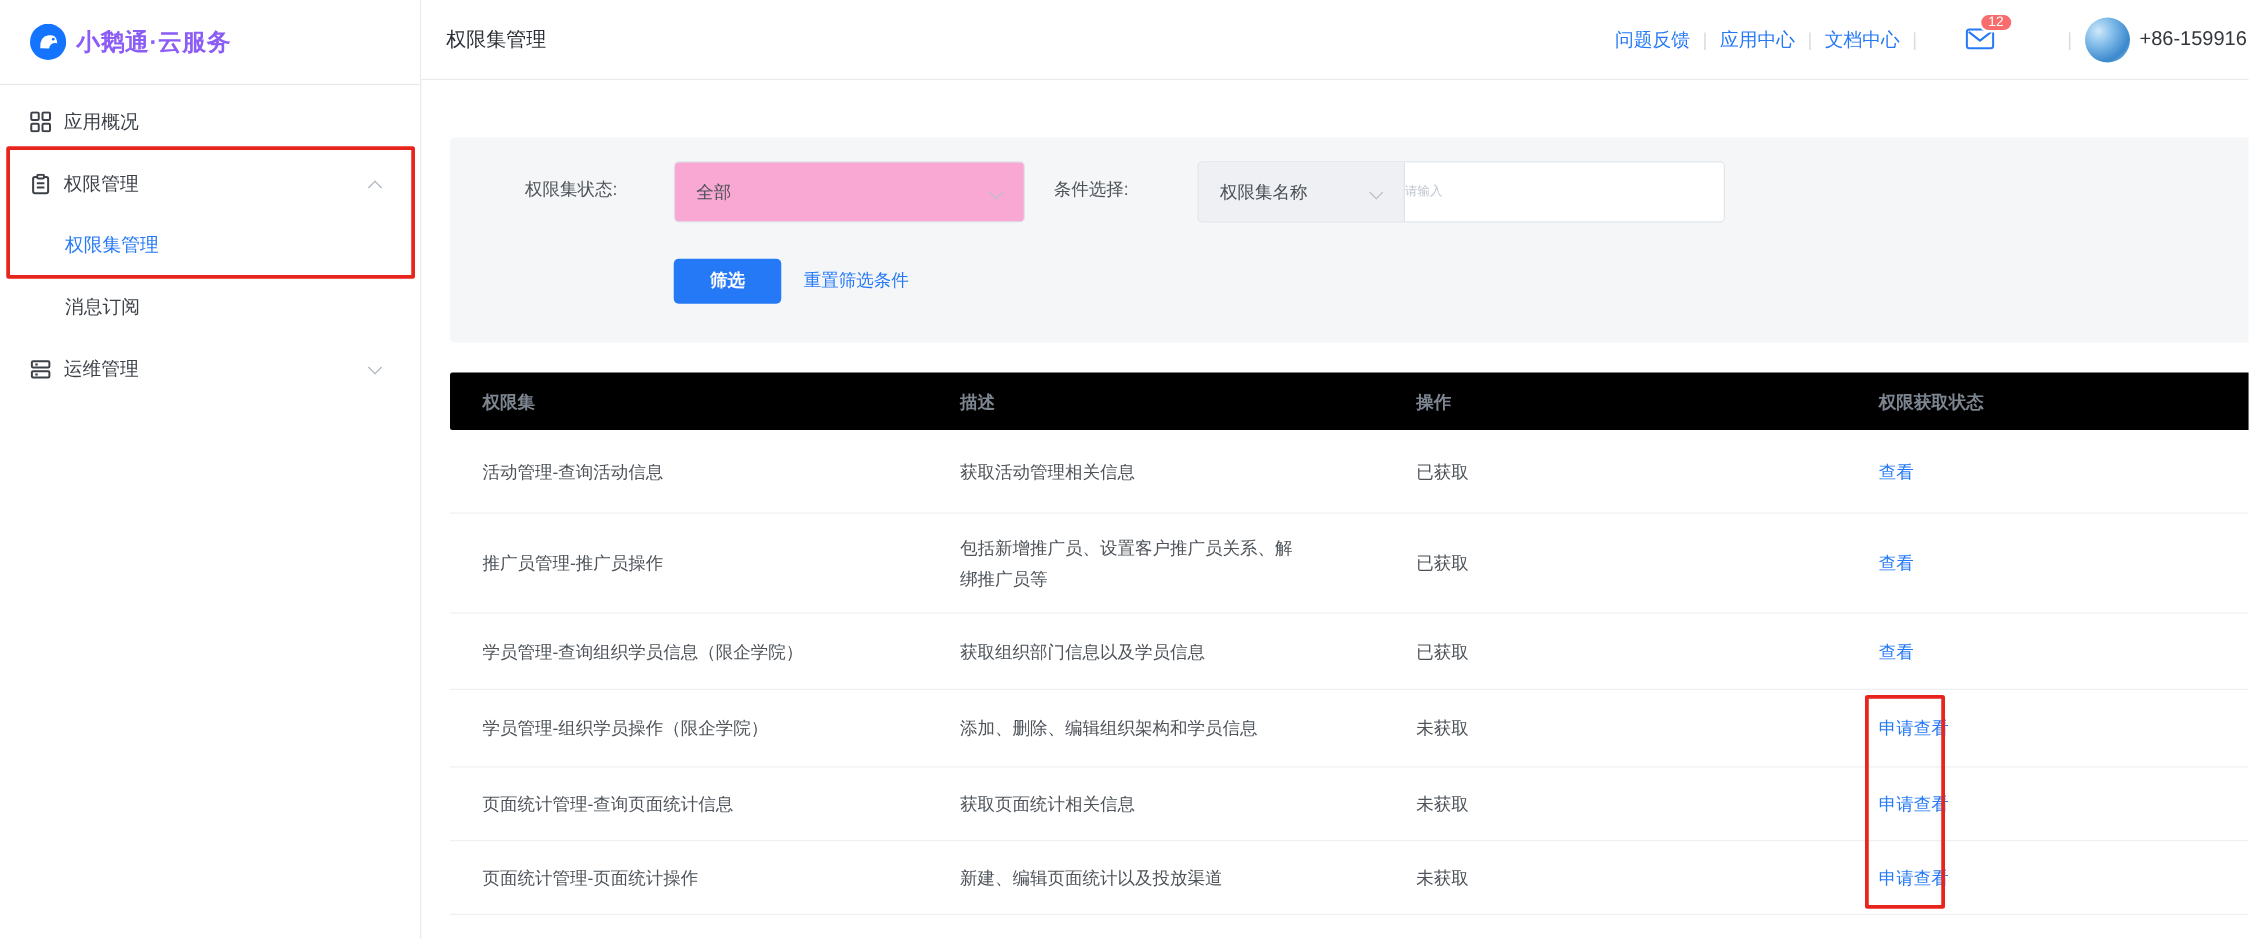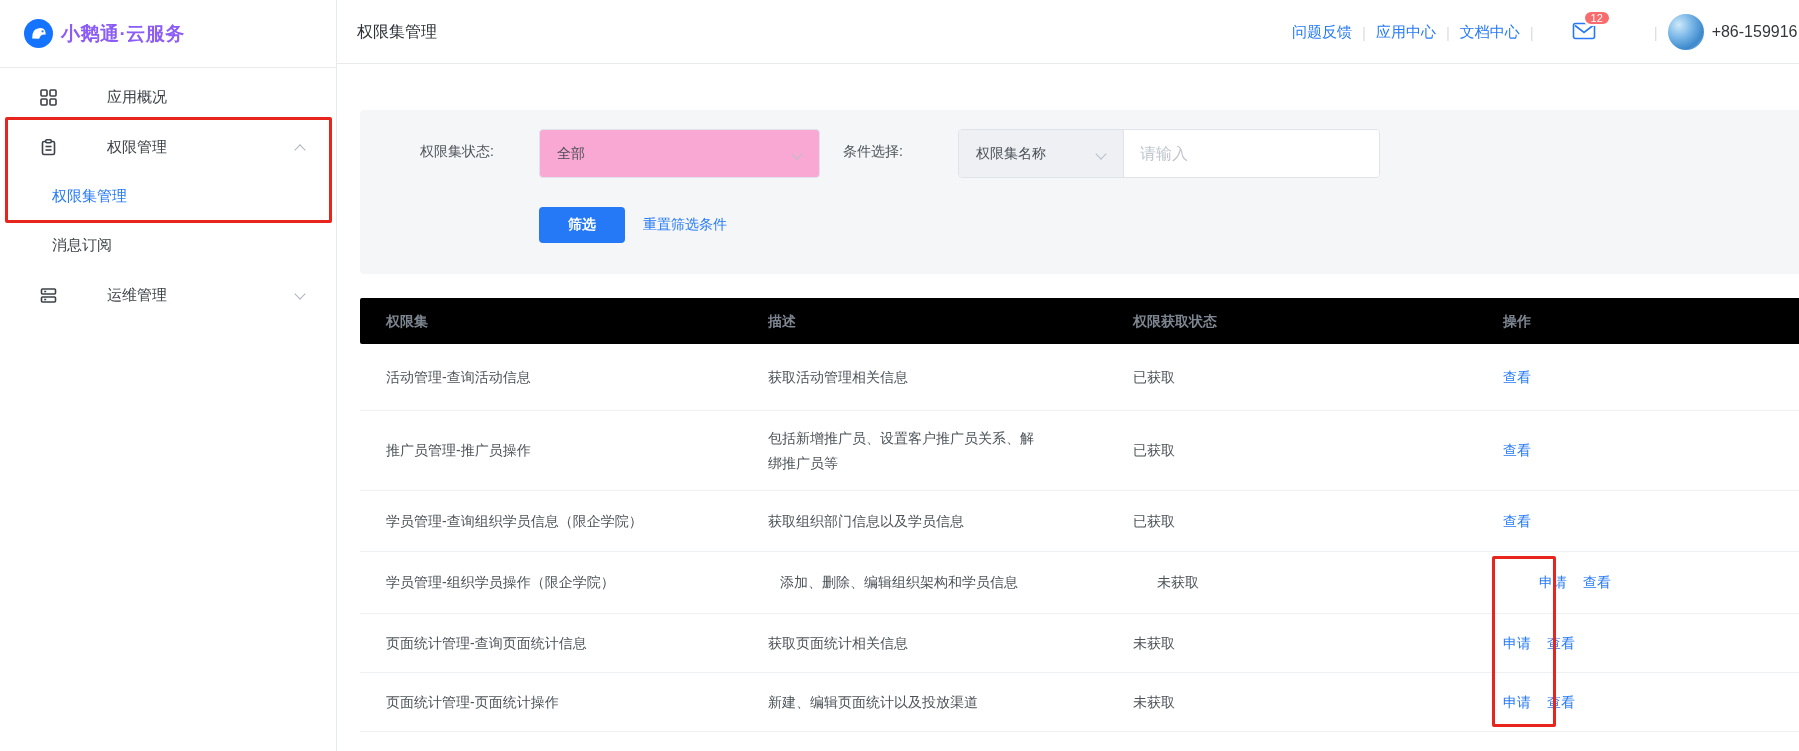--- a/index.html
+++ b/index.html
@@ -7,21 +7,21 @@
     font-family:"Liberation Sans","DejaVu Sans",sans-serif; color:#4d5359; }
   .stage { position:relative; width:1799px; height:751px; }
 
   
   .sidebar { position:absolute; left:0; top:0; width:337px; height:751px;
     background:#fff; border-right:1px solid #e7e9ec; }
   .logo-area { height:68px; border-bottom:1px solid #e9eaee; display:flex; align-items:center; padding-left:24px; }
   .logo-circle { width:29px; height:29px; flex:0 0 29px; }
   .logo-text { margin-left:8px; font-size:19px; font-weight:bold; color:#8b5cf6; letter-spacing:.5px; }
   .nav { padding-top:4px; }
-  .nav-item { position:relative; height:50px; display:flex; align-items:center; padding-left:40px; cursor:pointer;gap:40px; }
+  .nav-item { position:relative; height:50px; display:flex; align-items:center; padding-left:24px; cursor:pointer; }
   .nav-item .ic { width:17px; height:17px; margin-right:10px; display:flex; }
   .nav-label { font-size:15px; color:#3c4148; }
   .nav-sub { position:relative; height:49px; display:flex; align-items:center; padding-left:52px; cursor:pointer; }
   .nav-sub .nav-label { color:#3c4148; }
   .nav-sub.active .nav-label { color:#2579f6; }
   .caret { position:absolute; right:32px; width:8px; height:8px;
     border-right:1.6px solid #aeb5bf; border-bottom:1.6px solid #aeb5bf; }
   .caret.up { transform:rotate(-135deg); top:24px; }
   .caret.down { transform:rotate(45deg); top:20px; }
 
@@ -50,40 +50,40 @@
   .lbl-cond { left:483px; }
   .select1 { position:absolute; left:179px; top:19px; width:281px; height:49px; background:#f9a8d4;
     border:1px solid #e0e3e9; border-radius:4px; display:flex; align-items:center;
     padding:0 17px; font-size:14px; color:#4a4f55; cursor:pointer; }
   .sel-caret { position:absolute; right:18px; top:20px; width:8px; height:8px;
     border-right:1.5px solid #b9bfc9; border-bottom:1.5px solid #b9bfc9; transform:rotate(45deg); }
   .combo { position:absolute; left:598px; top:19px; width:422px; height:49px;
     border:1px solid #e0e3e9; border-radius:4px; background:#fff; display:flex; overflow:hidden; }
   .combo-select { position:relative; width:165px; background:#eef0f4; border-right:1px solid #e0e3e9;
     display:flex; align-items:center; padding:0 17px; font-size:14px; color:#4a4f55; cursor:pointer; }
-  .combo-input { flex:1; border:none; outline:none; background:#fff; padding:0 16px;
-    font-size:16px; color:#4a4f55; font-family:inherit; }
+  .combo-input { flex:1; border:none; outline:none; background:#fff; padding:0 0;
+    font-size:10px; color:#4a4f55; font-family:inherit; }
   .combo-input::placeholder { color:#c0c6cf; }
   .btn-filter { position:absolute; left:179px; top:97px; width:86px; height:36px; background:#2579f6;
     border:none; border-radius:4px; color:#fff; font-size:14px; cursor:pointer; font-family:inherit;font-weight:bold; }
   .link-reset { position:absolute; left:283px; top:106px; font-size:14px; color:#2579f6; cursor:pointer; }
 
   
   .table { position:absolute; left:360px; top:298px; width:1439px; }
   .tr { display:grid; grid-template-columns:408px 365px 370px auto; align-items:center; background:#fff; }
   .thead { background:#000000; height:46px; border-radius:2px 0 0 2px; }
   .thead .td { font-weight:bold; color:#7d8590; }
   .td { font-size:14px; color:#4d5359; line-height:25px; }
   .td.c0 { padding-left:26px; }
   .td.c1 { max-width:272px; }
   .tbody .tr { border-top:1px solid #edeff2; }
   .tbody .tr:first-child { border-top:none; }
   .tbody .tr:last-child { border-bottom:1px solid #edeff2; }
-  .r0{height:66px;} .r1{height:80px;} .r2{height:61px;} .r3{height:62px;gap:12px;} .r4{height:59px;} .r5{height:60px;}
-  .act-link { color:#2579f6; cursor:pointer; margin-right:16px; }
+  .r0{height:66px;} .r1{height:80px;} .r2{height:61px;} .r3{height:62px;} .r4{height:59px;} .r5{height:60px;}
+  .act-link { color:#2579f6; cursor:pointer; }
   .act-link:last-child { margin-right:0; }
 
   
   .anno { position:absolute; border:3px solid #e8251d; border-radius:2px; z-index:10; pointer-events:none; }
   .anno-sidebar { left:5px; top:117px; width:327px; height:106px; }
   .anno-actions { left:1492px; top:556px; width:64px; height:171px; }
 </style>
 </head>
 <body>
 
@@ -180,22 +180,22 @@
       <input class="combo-input" type="text" placeholder="请输入" style="">
     </div>
     <button class="btn-filter">筛选</button>
     <span class="link-reset">重置筛选条件</span>
   </div>
 
   <div class="table">
     <div class="tr thead">
         <div class="td c0">权限集</div>
         <div class="td c1">描述</div>
+        <div class="td c3">操作</div>
         <div class="td c2">权限获取状态</div>
-        <div class="td c3">操作</div>
       </div>
     <div class="tbody">
         <div class="tr r0">
           <div class="td c0">活动管理-查询活动信息</div>
           <div class="td c1">获取活动管理相关信息</div>
           <div class="td c2">已获取</div>
           <div class="td c3"><span class="act-link">查看</span></div>
         </div>
         <div class="tr r1">
           <div class="td c0">推广员管理-推广员操作</div>

